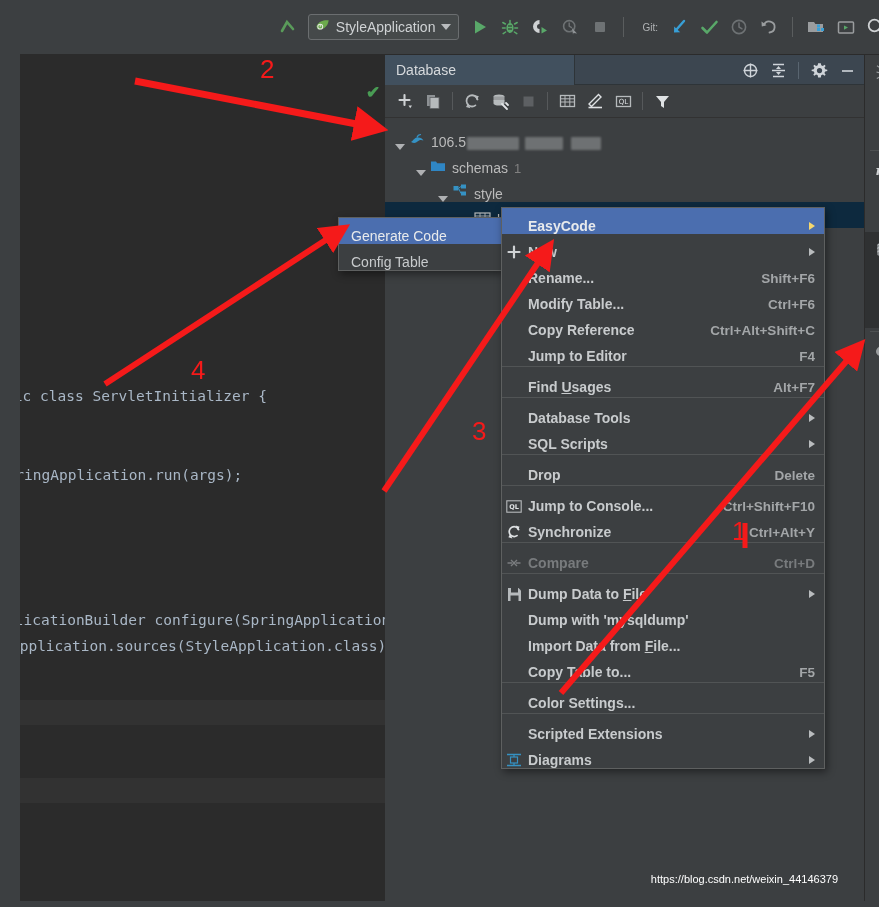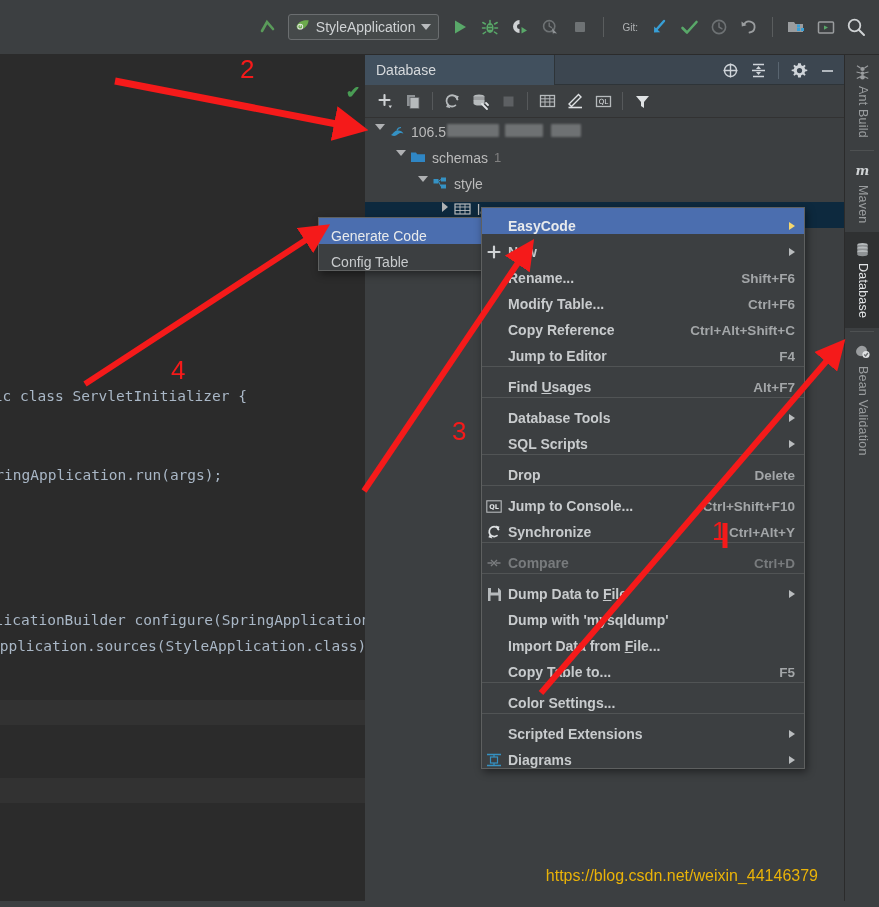--- a/index.html
+++ b/index.html
@@ -2,21 +2,21 @@
 <html><head>
 <meta charset="utf-8">
 <style>
   * { box-sizing: border-box; margin: 0; padding: 0; }
   html, body {
     width: 879px; height: 907px;
     background: #3c3f41;
     font-family: "Liberation Sans", sans-serif;
     overflow: hidden;
   }
-  #root { position: relative; width: 828px; height: 907px; }
+  #root { position: relative; width: 828px; height: 907px; margin-left: 20px; }
 
   
   .toolbar {
     position: absolute; left: 0; top: 0; width: 879px; height: 55px;
     background: #3c3f41;
     border-bottom: 1px solid #2b2b2b;
     display: flex; align-items: center; justify-content: flex-end;
     padding-right: 8px;
   }
   .tb-icon { width: 30px; height: 30px; display:flex; align-items:center; justify-content:center; }
@@ -76,21 +76,21 @@
   .hdr-sep { width:1px; height:17px; background:#596570; margin:0 5px; }
 
   .db-toolbar {
     height: 33px; background: #3c3f41; display: flex; align-items: center;
     padding-left: 6px; border-bottom: 1px solid #323232;
   }
   .tbar-btn { width: 28px; height: 26px; display:flex; align-items:center; justify-content:center; }
   .tbar-sep { width: 1px; height: 18px; background: #56595b; margin: 0 5px; }
 
   .db-tree { position: relative; padding-top: 6px; font-size: 14px; }
-  .tree-row { position: relative; height: 26px; display: flex; align-items: flex-start; }
+  .tree-row { position: relative; height: 26px; display: flex; align-items: flex-end; }
   .tree-row.selected { background: #0d293e; }
   .tw { width: 18px; display:flex; align-items:center; justify-content:center; }
   .tri-down { width:0;height:0;border-left:5px solid transparent;border-right:5px solid transparent;border-top:6px solid #afb1b3; }
   .tri-right { width:0;height:0;border-top:5px solid transparent;border-bottom:5px solid transparent;border-left:6px solid #afb1b3; }
   .tree-label { color: #bbbbbb; margin-left: 6px; }
   .tree-count { color: #808080; margin-left: 6px; font-size: 13px; }
   .redacted {
     display: inline-block; height: 13px; margin-left: 3px;
     background: #6e7173; vertical-align: middle; border-radius: 1px;
     filter: blur(1.2px);
@@ -148,21 +148,21 @@
   
   .anno { position: absolute; left: 0; top: 0; width: 879px; height: 907px; pointer-events: none; }
   .anno-num {
     position: absolute; color: #f51a1a; font-size: 26px;
     font-family: "Liberation Sans", sans-serif; line-height: 1;
   }
 
   
   .watermark {
     position: absolute; right: 10px; bottom: 22px;
-    color: #eab308; font-size: 16px;
+    color: #ffffff; font-size: 11px;
   }
   .footer-bar {
     position: absolute; left: 0; bottom: 0; width: 879px; height: 6px; background: #3c3f41;
   }
 </style>
 </head>
 <body>
 
 <div id="root">
 

